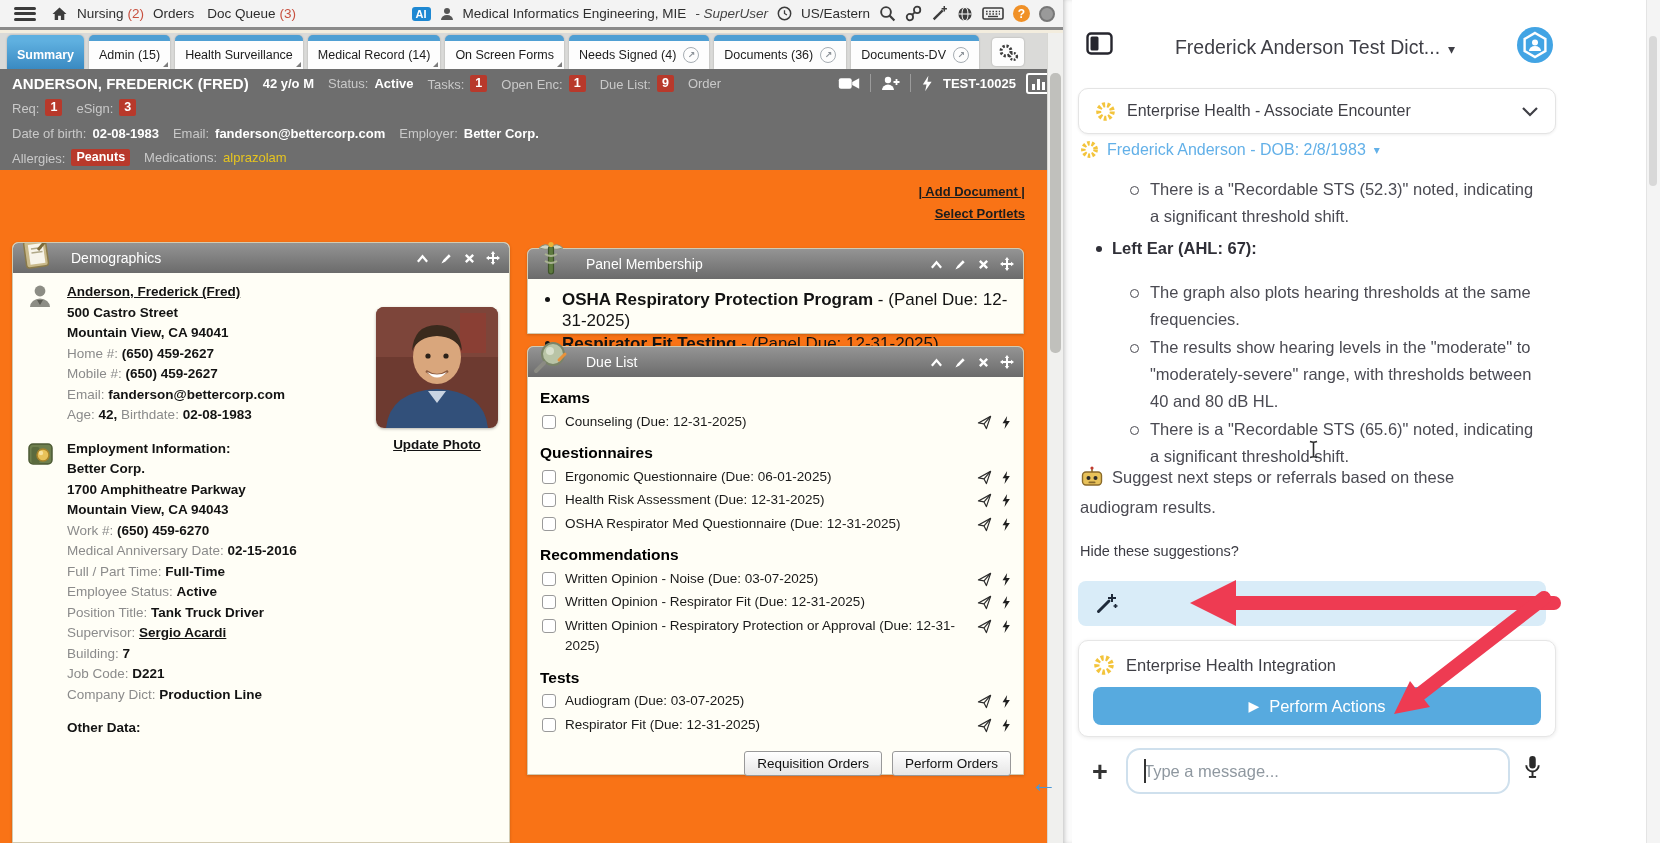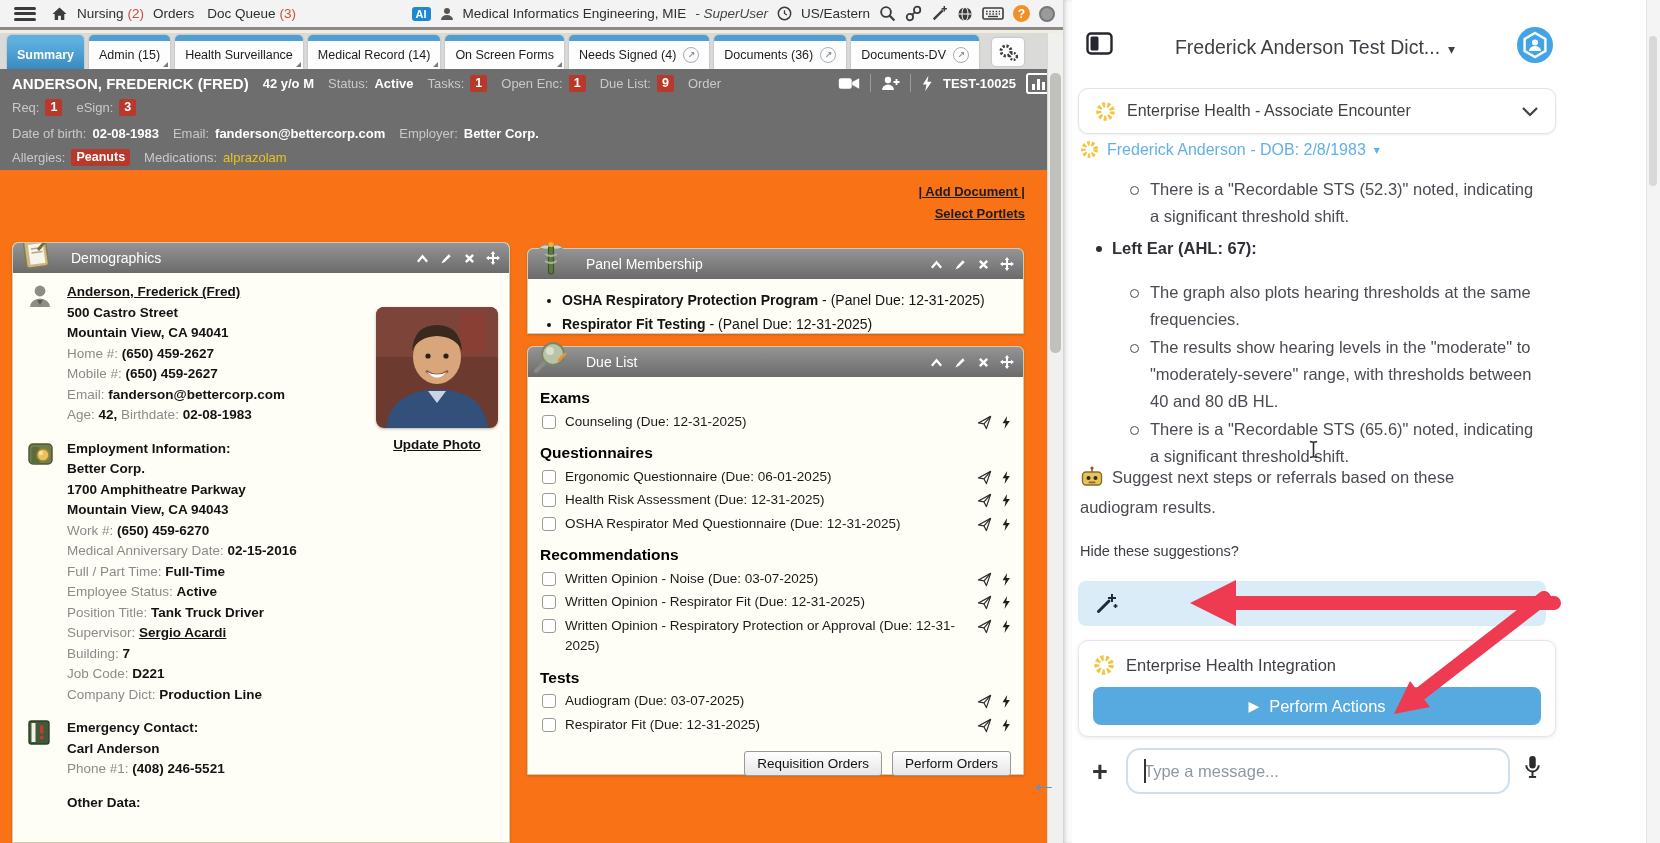--- a/index.html
+++ b/index.html
@@ -37,21 +37,21 @@
      border-width:0 0 5px 5px;border-color:transparent transparent #7d7d7d transparent}
 .popout{display:inline-flex;margin-left:7px;width:16px;height:16px;border:1px solid #a6adb3;
      border-radius:50%;align-items:center;justify-content:center;font-size:9px;color:#8a9097;font-weight:bold}
 .tab-gear{margin-left:8px;margin-bottom:3px;height:28px;width:32px;background:#fdfdfd;border-radius:4px;
      display:flex;align-items:center;justify-content:center;box-shadow:0 0 2px rgba(0,0,0,.25)}
 
 
 .pbanner{position:absolute;left:0;top:69px;width:100%;height:101px;background:#6e6e6e;
      color:#e8e8e8;padding:2px 12px;font-size:13px}
 .prow{display:flex;align-items:center;gap:14px;height:24px;white-space:nowrap}
-.pair{display:flex;align-items:center;gap:6px}
+.pair{display:flex;align-items:flex-end;gap:6px}
 .pname{font-size:15px;font-weight:bold;color:#fff}
 .agesex{font-weight:bold;color:#fff}
 .badge{background:#b8392b;color:#fff;font-weight:bold;padding:0 5px;border-radius:2px;
        font-size:12.5px;line-height:17px}
 .blbl{color:#c9c9c9}
 .bval{color:#fff;font-weight:bold}
 .medval{color:#e7c51f;font-weight:normal}
 .bright{margin-left:auto;display:flex;align-items:center;gap:10px}
 .vdiv{width:1px;height:18px;background:#9b9b9b}
 .chartbtn{width:25px;height:21px;border:2px solid #fff;border-radius:3px;display:flex;
@@ -79,21 +79,21 @@
 
 .dsec{position:relative;padding-left:42px;margin-bottom:13px;max-width:372px}
 .sicon{position:absolute;left:2px;top:1px}
 .lbl{color:#8b8b8b}
 .val{font-weight:bold;color:#131313}
 .ulink{font-weight:bold;text-decoration:underline;color:#131313}
 .photoBox{position:absolute;right:6px;top:34px;width:132px;text-align:center}
 .photo{width:122px;height:121px;border-radius:8px;margin:0 auto;overflow:hidden;box-shadow:0 1px 3px rgba(0,0,0,.3)}
 .updlink{display:inline-block;margin-top:7px;font-weight:bold;text-decoration:underline;color:#131313;font-size:13.5px}
 
-.pmlist{margin:2px 0 0 22px;font-size:14px}
+.pmlist{margin:2px 0 0 22px;font-size:17px}
 .pmlist li{margin-bottom:3px;color:#131313}
 
 .dlh{font-weight:bold;font-size:15.5px;margin:11px 0 2px;color:#000}
 .dlh:first-child{margin-top:2px}
 .dlrow{display:flex;align-items:flex-start;margin:3px 0}
 .cb{flex:0 0 14px;width:14px;height:14px;border:1.5px solid #9a9a9a;border-radius:3px;background:#fff;
     margin:3px 9px 0 2px}
 .dltext{flex:1;padding-right:10px}
 .dlicons{display:flex;gap:9px;padding-top:3px}
 .dlbtns{display:flex;justify-content:flex-end;gap:10px;margin-top:16px}
@@ -455,33 +455,20 @@
           <div><span class="lbl">Medical Anniversary Date:</span> <span class="val">02-15-2016</span></div>
           <div><span class="lbl">Full / Part Time:</span> <span class="val">Full-Time</span></div>
           <div><span class="lbl">Employee Status:</span> <span class="val">Active</span></div>
           <div><span class="lbl">Position Title:</span> <span class="val">Tank Truck Driver</span></div>
           <div><span class="lbl">Supervisor:</span> <span class="ulink">Sergio Acardi</span></div>
           <div><span class="lbl">Building:</span> <span class="val">7</span></div>
           <div><span class="lbl">Job Code:</span> <span class="val">D221</span></div>
           <div><span class="lbl">Company Dict:</span> <span class="val">Production Line</span></div>
         </div>
 
-        <div class="dsec">
-          <span class="sicon">
-            <svg width="24" height="27" viewBox="0 0 24 27">
-                <rect x="2" y="2" width="20" height="23" rx="2.5" fill="#3f5a3a" stroke="#2b4028" stroke-width="1.4"></rect>
-                <rect x="4.5" y="4" width="4" height="19" fill="#f2efe4"></rect>
-                <rect x="13" y="6" width="3.4" height="9" rx="1.6" fill="#c23a30"></rect>
-                <circle cx="14.7" cy="18.5" r="2" fill="#c23a30"></circle>
-              </svg>
-          </span>
-          <div class="val">Emergency Contact:</div>
-          <div class="val">Carl Anderson</div>
-          <div><span class="lbl">Phone #1:</span> <span class="val">(408) 246-5521</span></div>
-        </div>
 
         <div class="dsec">
           <div class="val">Other Data:</div>
         </div>
       </div>
     </div>
 
     <div class="portlet" id="panelmembership">
       <div class="phead">
         <span class="picon">

